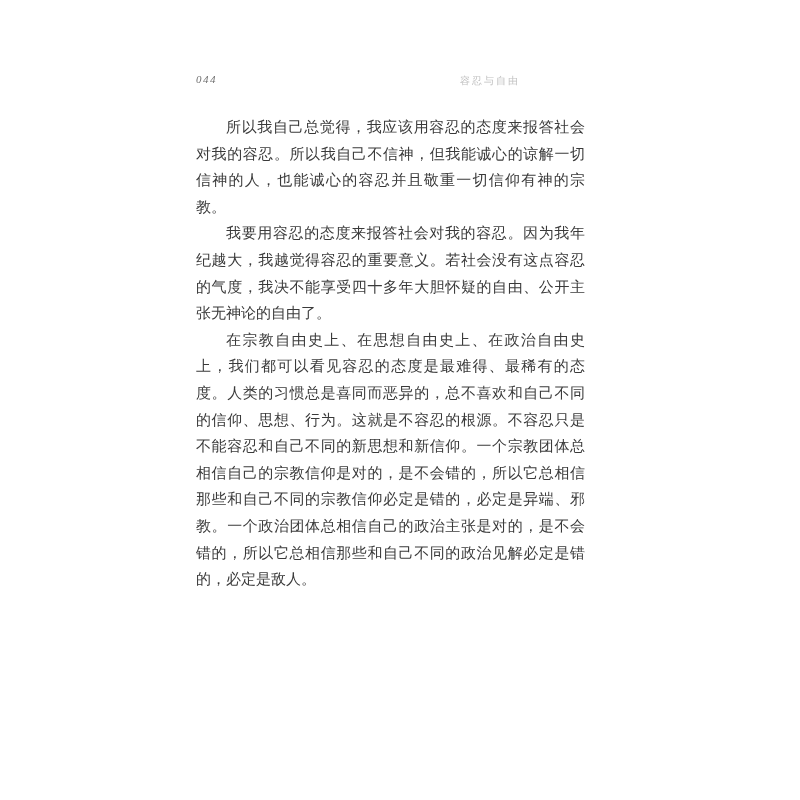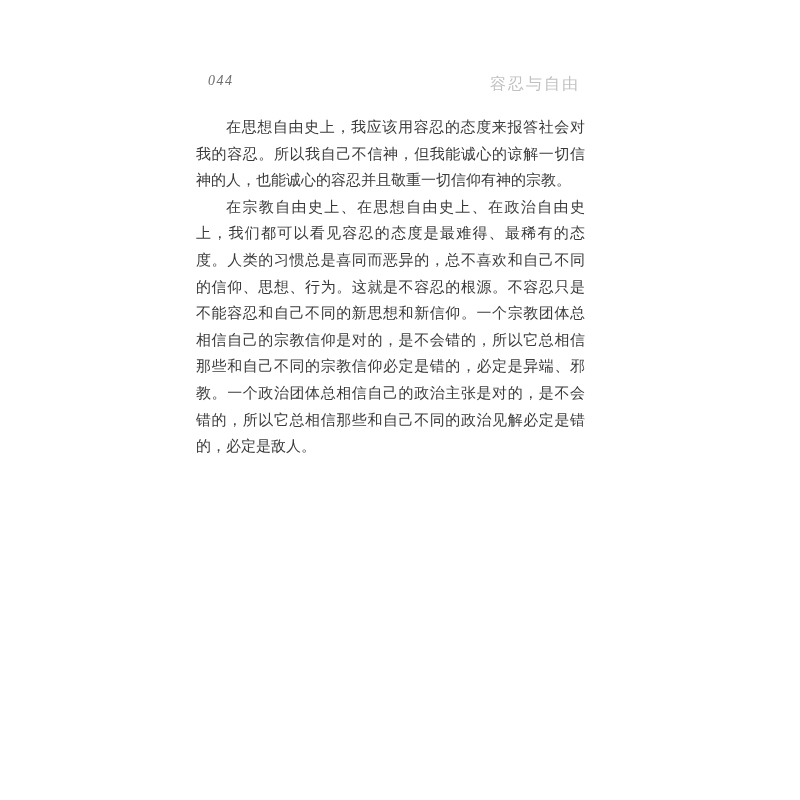--- a/index.html
+++ b/index.html
@@ -11,33 +11,33 @@
     position: relative;
     width: 800px;
     height: 800px;
     background: #ffffff;
     overflow: hidden;
     font-family: "Liberation Serif", "DejaVu Serif", serif;
   }
   .page-number {
     position: absolute;
     top: 73px;
-    left: 208px;
-    font-size: 14px;
+    left: 196px;
+    font-size: 11px;
     font-style: italic;
     letter-spacing: 1.5px;
     color: #6f6f6f;
   }
   .running-title {
     position: absolute;
     top: 74px;
     left: 400px;
     width: 180px;
-    text-align: right;
-    font-size: 16px;
+    text-align: center;
+    font-size: 10px;
     letter-spacing: 2px;
     color: #c0c0c0;
   }
   .body-text {
     position: absolute;
     top: 114px;
     left: 196px;
     width: 389px;
     font-size: 15px;
     line-height: 26.6px;
@@ -56,17 +56,18 @@
 </head>
 <body>
 
 <div class="scan-page">
 
   <span class="page-number">044</span>
 
   <span class="running-title">容忍与自由</span>
 
   <div class="body-text">
-    <p class="indent">在思想自由史上，我应该用容忍的态度来报答社会对我的容忍。所以我自己不信神，但我能诚心的谅解一切信神的人，也能诚心的容忍并且敬重一切信仰有神的宗教。</p>
+    <p class="indent">所以我自己总觉得，我应该用容忍的态度来报答社会对我的容忍。所以我自己不信神，但我能诚心的谅解一切信神的人，也能诚心的容忍并且敬重一切信仰有神的宗教。</p>
+    <p class="indent">我要用容忍的态度来报答社会对我的容忍。因为我年纪越大，我越觉得容忍的重要意义。若社会没有这点容忍的气度，我决不能享受四十多年大胆怀疑的自由、公开主张无神论的自由了。</p>
     <p class="indent">在宗教自由史上、在思想自由史上、在政治自由史上，我们都可以看见容忍的态度是最难得、最稀有的态度。人类的习惯总是喜同而恶异的，总不喜欢和自己不同的信仰、思想、行为。这就是不容忍的根源。不容忍只是不能容忍和自己不同的新思想和新信仰。一个宗教团体总相信自己的宗教信仰是对的，是不会错的，所以它总相信那些和自己不同的宗教信仰必定是错的，必定是异端、邪教。一个政治团体总相信自己的政治主张是对的，是不会错的，所以它总相信那些和自己不同的政治见解必定是错的，必定是敌人。</p>
   </div>
 
 </div>
 
 </body></html>

